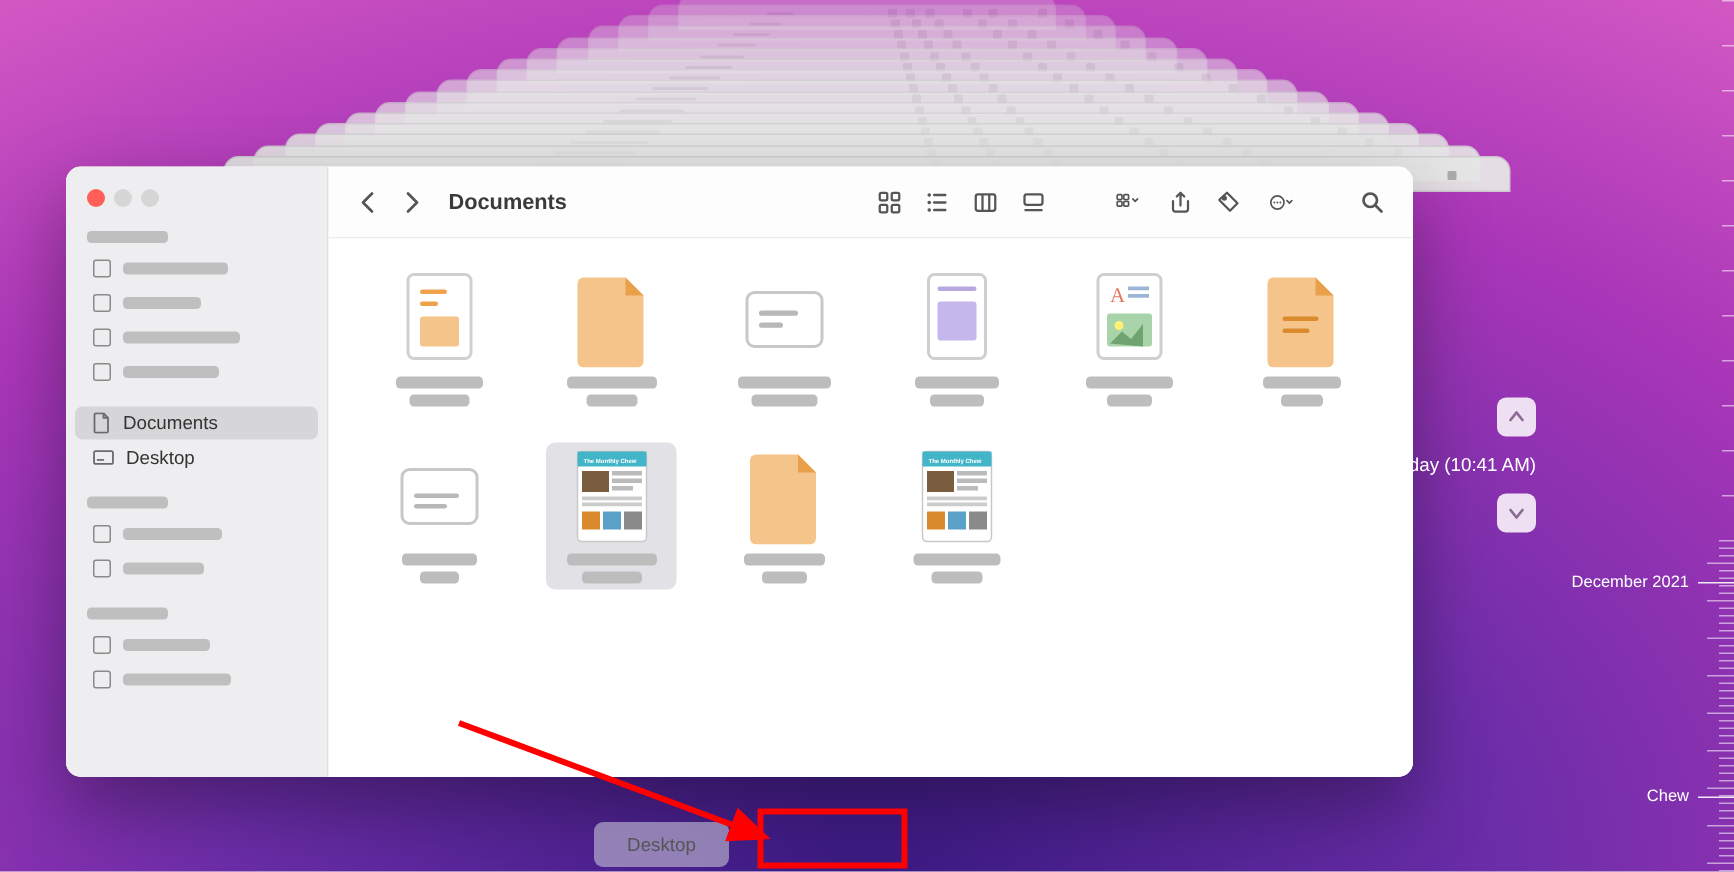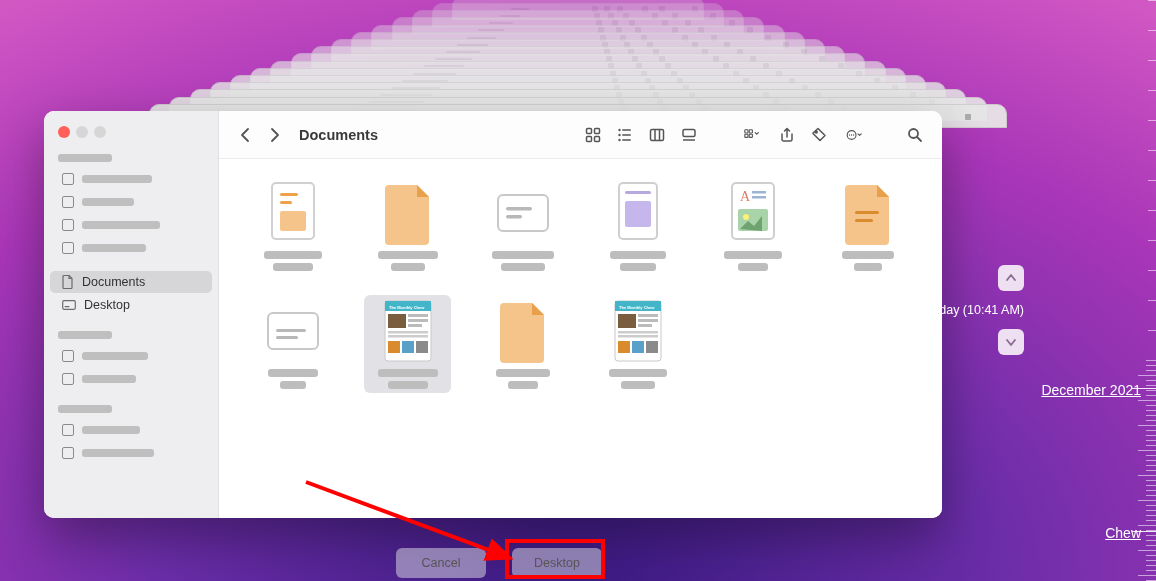--- a/index.html
+++ b/index.html
@@ -116,21 +116,21 @@
 
   
   .tm-nav { position: absolute; right: 132px; top: 265px; display: flex; flex-direction: column; gap: 8px; align-items: flex-end; }
   .tm-arrow { width: 26px; height: 26px; background: #efdff2; border-radius: 6px; display: flex; align-items: center; justify-content: center; }
   .tm-arrow svg { width: 12px; height: 12px; }
   .tm-label { color: #fff; font-size: 12.5px; font-weight: 500; padding: 4px 0; }
 
   
   .ruler { position: absolute; right: 0; top: 0; width: 28px; height: 100%; }
   .tick { position: absolute; right: 0; height: 1px; background: rgba(255,255,255,.55); }
-  .ruler-label { position: absolute; right: 15px; color: #fff; font-size: 14px; white-space: nowrap; text-decoration: underline; }
+  .ruler-label { position: absolute; right: 30px; color: #fff; font-size: 11px; white-space: nowrap; }
 
 </style>
 </head>
 <body>
 
 <div id="ghosts">
     <div class="ghost" style="width: 251.44px; height: 24px; top: -4.2px; margin-left: -125.72px; opacity: 0.25;">
       <div class="gbar" style="left: 57.8312px; top: 11px; width: 17.6008px;"></div>
       <div class="gico" style="left: 138.292px; top: 9px;"></div>
       <div class="gico" style="left: 150.864px; top: 9px;"></div>
@@ -669,21 +669,20 @@
     <div class="tick" style="top: 570px; width: 10px;"></div>
     <div class="tick" style="top: 575px; width: 18px;"></div>
     <div class="tick" style="top: 580px; width: 10px;"></div>
     <div class="tick" style="top: 388px; width: 24px; background: rgba(255, 255, 255, 0.9);"></div>
     <div class="tick" style="top: 531px; width: 24px; background: rgba(255, 255, 255, 0.9);"></div>
   </div>
 <div class="ruler-label" style="top:382px">December 2021</div>
 <div class="ruler-label" style="top:525px">Chew</div>
 
 <div class="bottom-bar">
-  <button class="bb-btn">Cancel</button>
   <button class="bb-btn">Desktop</button>
 </div>
 <div class="restore-hl"></div>
 
 <svg class="arrow" width="240" height="100">
   <defs>
       <marker id="ah" markerWidth="8" markerHeight="8" refX="6" refY="3" orient="auto">
         <path d="M0 0 L7 3 L0 6 Z" fill="#ff0000"></path>
       </marker>
     </defs>

